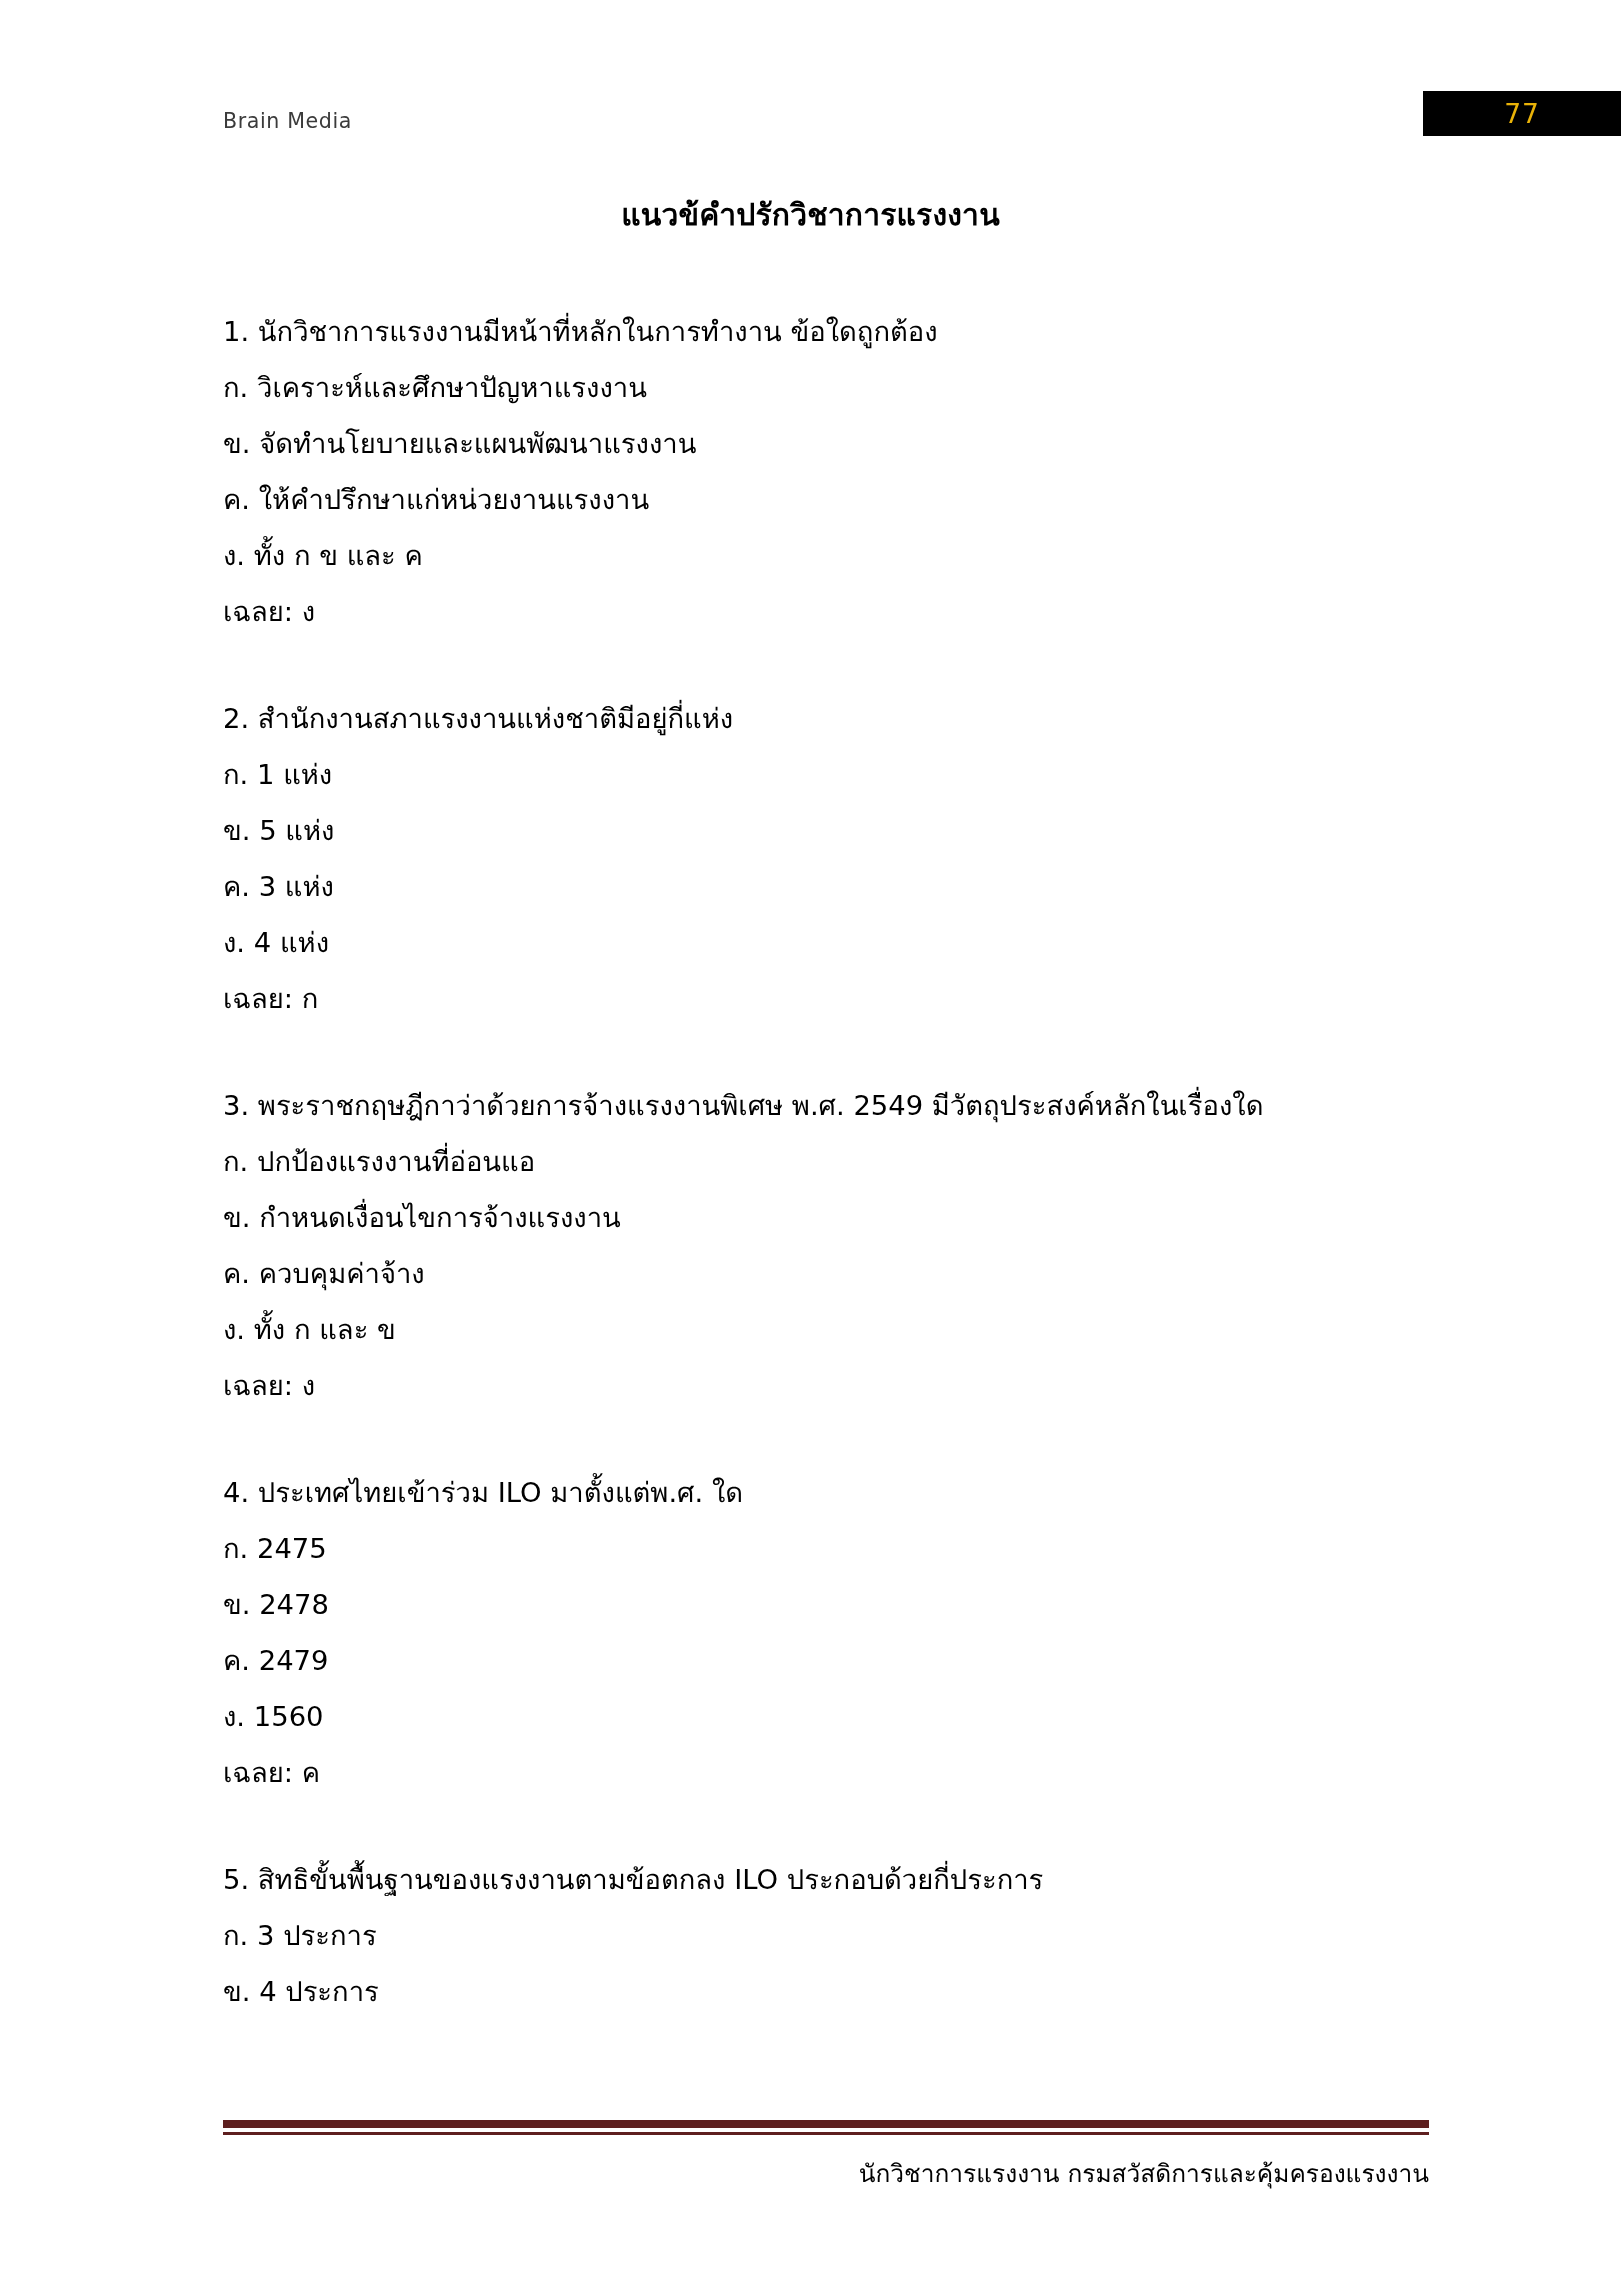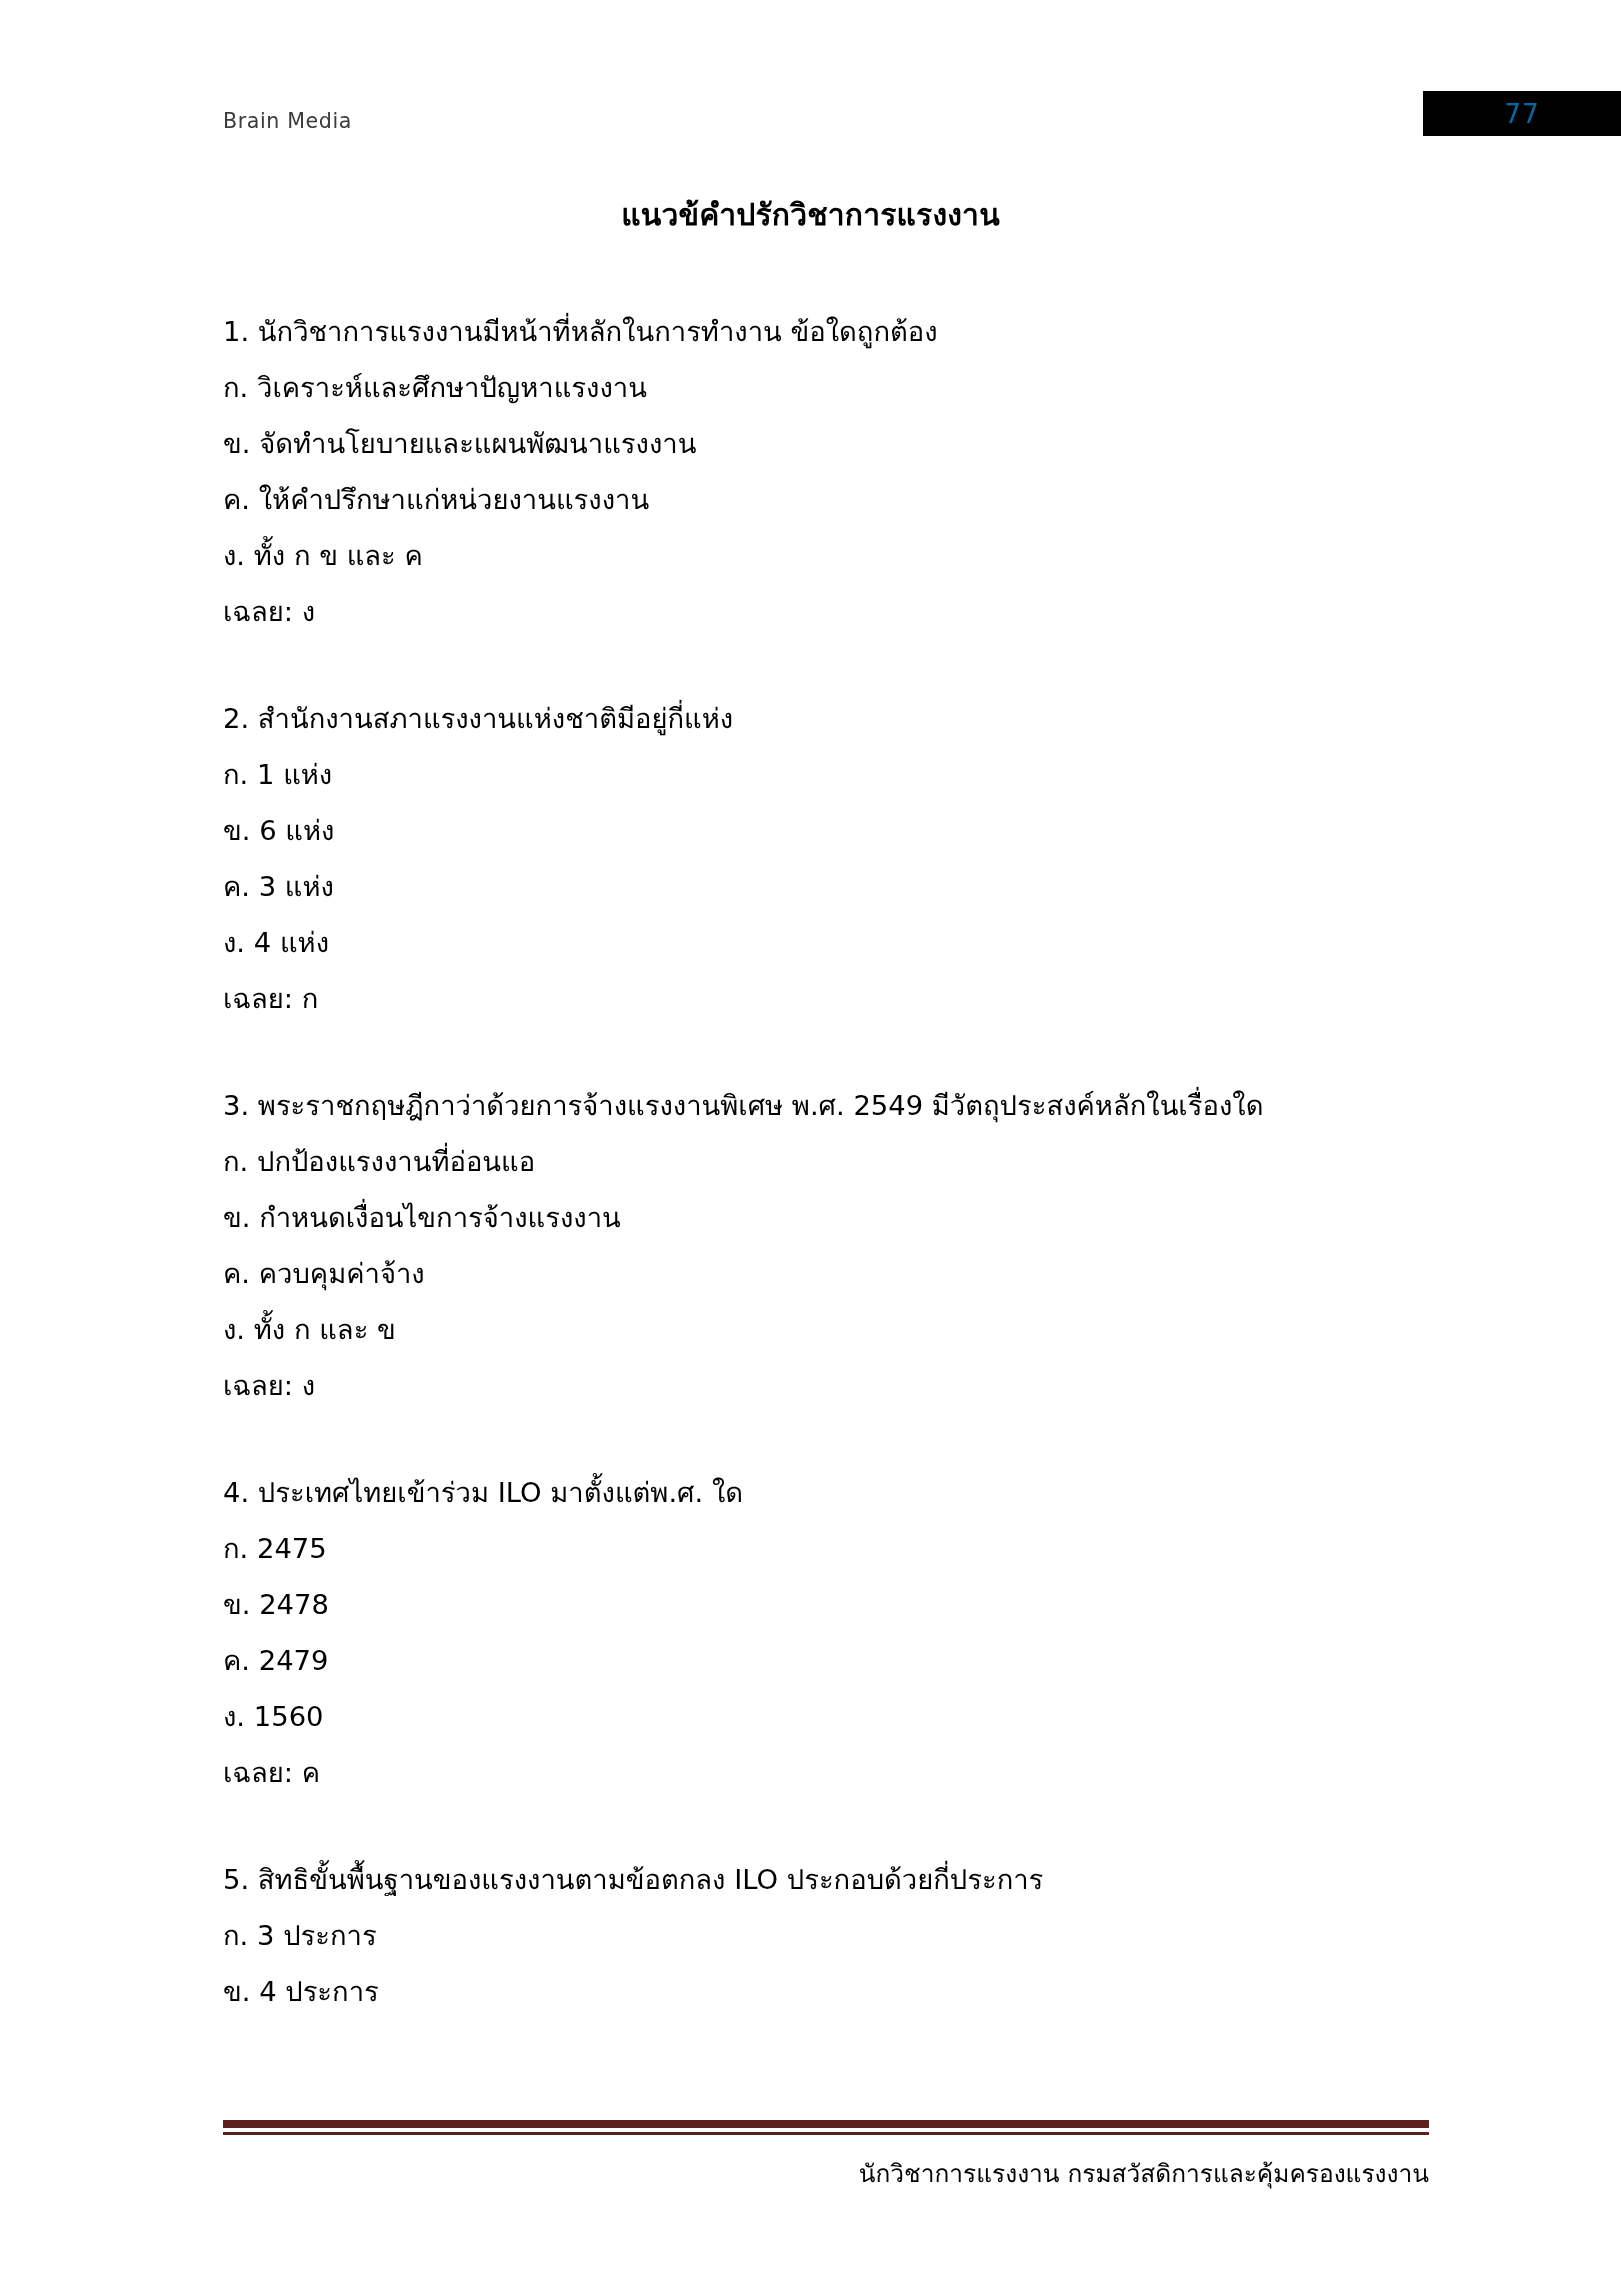--- a/index.html
+++ b/index.html
@@ -41,21 +41,21 @@
     color: #3b3b3b;
     line-height: 1;
   }
   .page-badge {
     position: absolute;
     left: 1423px;
     top: 71px;
     width: 198px;
     height: 45px;
     background: #000000;
-    color: #0369a1;
+    color: #eab308;
     font-size: 26.5px;
     display: flex;
     align-items: center;
     justify-content: center;
     letter-spacing: 1px;
   }
 
   
   .doc-title {
     position: absolute;
@@ -144,21 +144,21 @@
       <div class="opt">ก. วิเคราะห์และศึกษาปัญหาแรงงาน</div>
       <div class="opt">ข. จัดทำนโยบายและแผนพัฒนาแรงงาน</div>
       <div class="opt">ค. ให้คำปรึกษาแก่หน่วยงานแรงงาน</div>
       <div class="opt">ง. ทั้ง ก ข และ ค</div>
       <div class="answer">เฉลย: ง</div>
     </div>
 
     <div class="qblock">
       <div class="q-stem">2. สำนักงานสภาแรงงานแห่งชาติมีอยู่กี่แห่ง</div>
       <div class="opt">ก. 1 แห่ง</div>
-      <div class="opt">ข. 6 แห่ง</div>
+      <div class="opt">ข. 5 แห่ง</div>
       <div class="opt">ค. 3 แห่ง</div>
       <div class="opt">ง. 4 แห่ง</div>
       <div class="answer">เฉลย: ก</div>
     </div>
 
     <div class="qblock">
       <div class="q-stem">3. พระราชกฤษฎีกาว่าด้วยการจ้างแรงงานพิเศษ พ.ศ. 2549 มีวัตถุประสงค์หลักในเรื่องใด</div>
       <div class="opt">ก. ปกป้องแรงงานที่อ่อนแอ</div>
       <div class="opt">ข. กำหนดเงื่อนไขการจ้างแรงงาน</div>
       <div class="opt">ค. ควบคุมค่าจ้าง</div>

